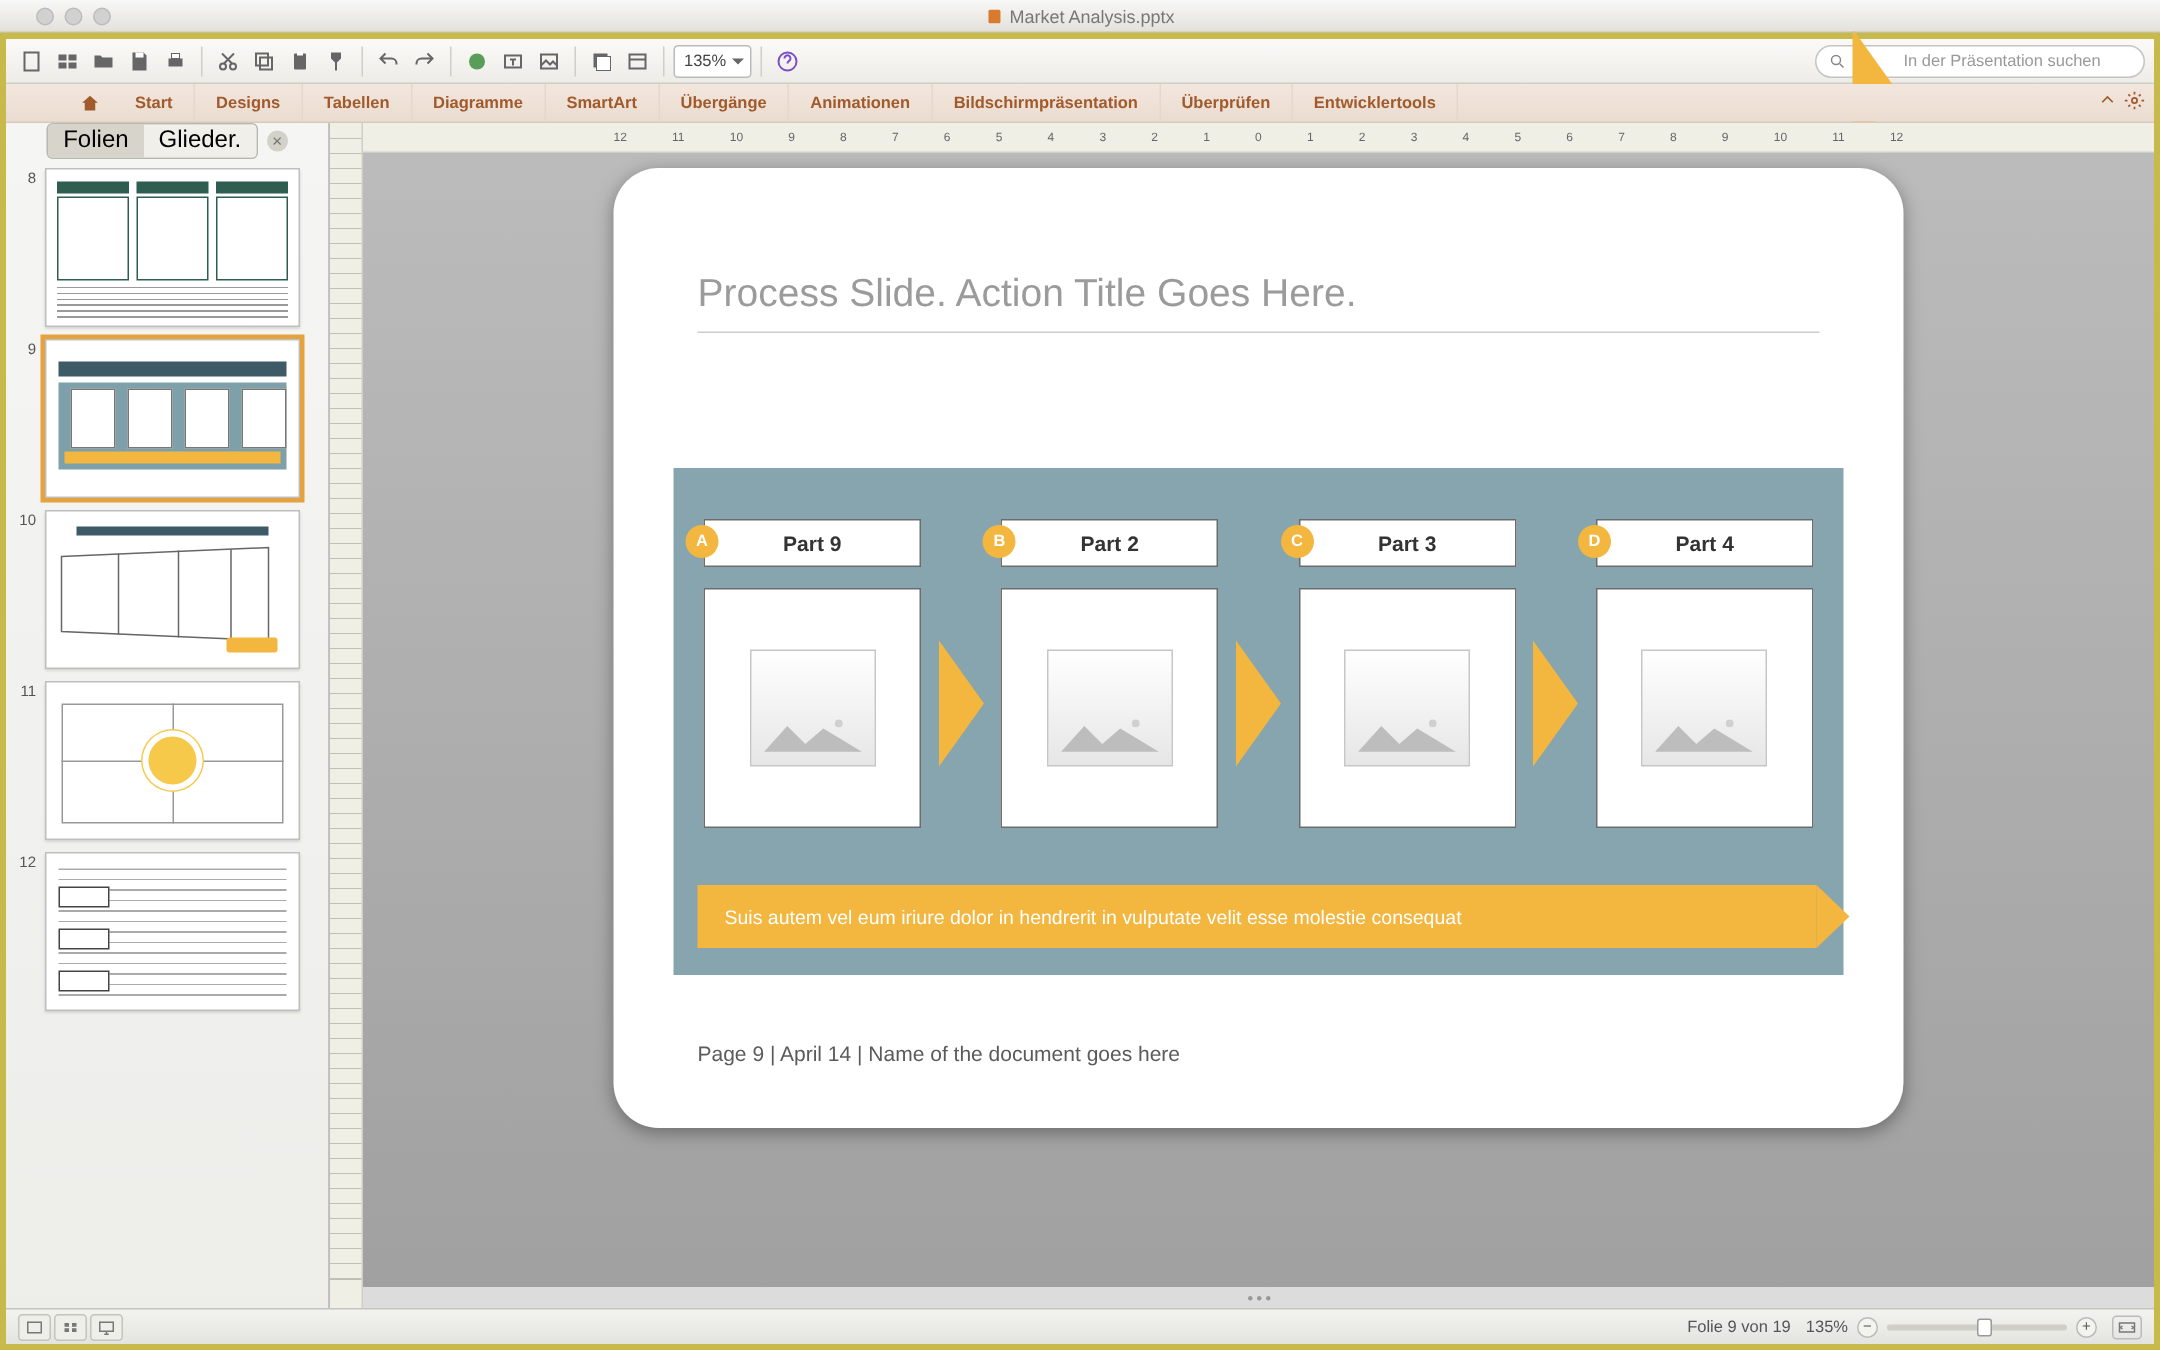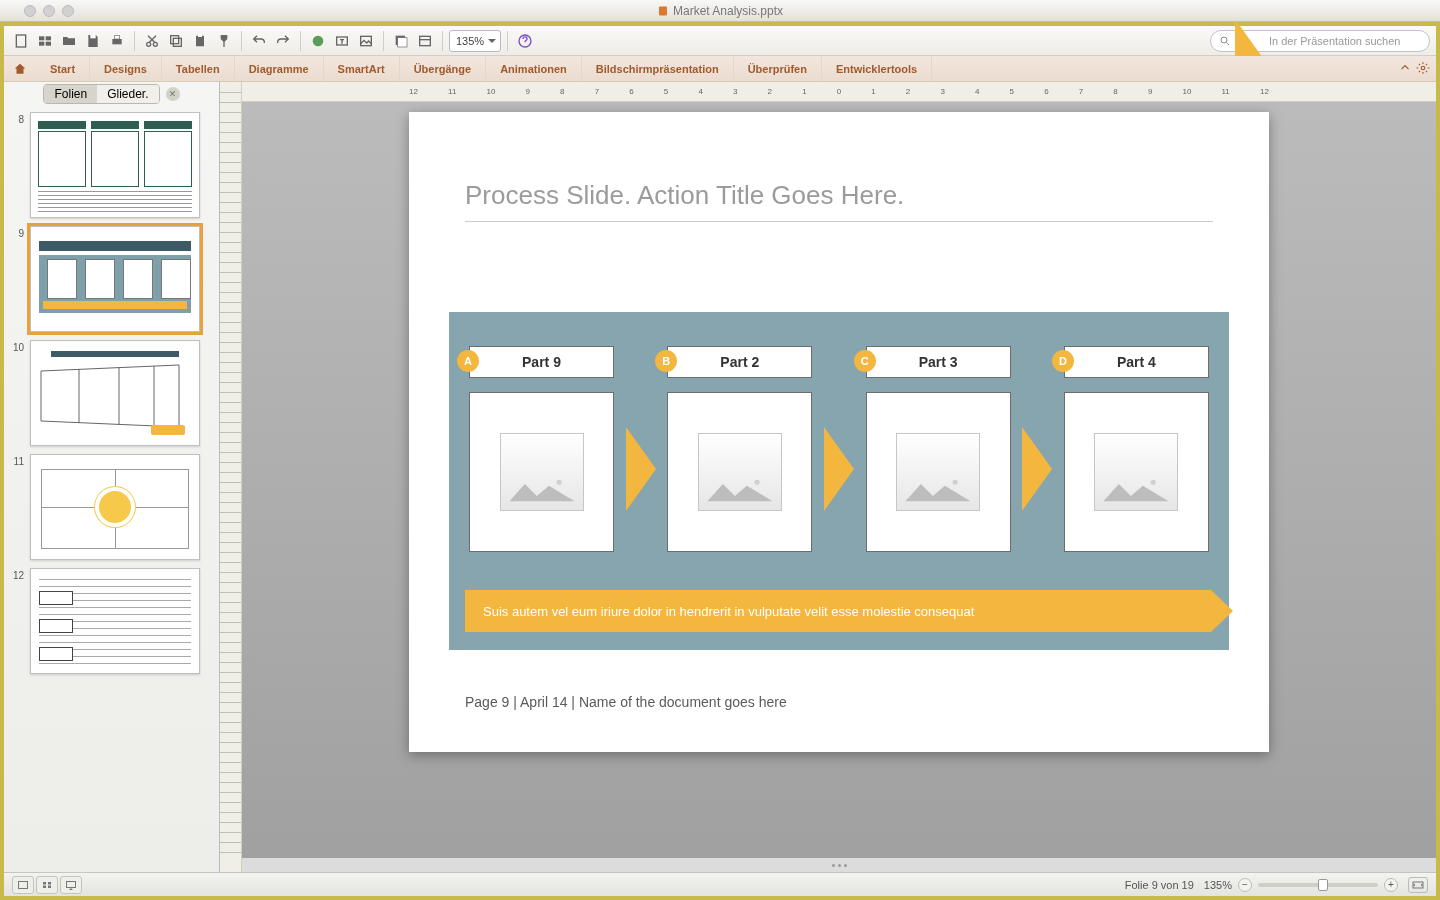--- a/index.html
+++ b/index.html
@@ -62,21 +62,21 @@
   color:#999; font-size:11px;
 }
 .qat .search .arrow{font-size:9px;color:#888;}
 .qat .search svg{width:12px;height:12px;color:#888;}
 
 
 .ribbon {
   height: 26px;
   background: linear-gradient(#f3e6de,#eadccf);
   border-bottom: 1px solid #d9c8b8;
-  display:flex; align-items:stretch;
+  display:flex; align-items:stretch;padding-left:40px;
 }
 .ribbon .home{
   width:32px; display:flex; align-items:center; justify-content:center; color:#a05a2c;
 }
 .ribbon .home svg{width:14px;height:14px;}
 .ribbon .tab{
   padding:0 14px; display:flex; align-items:center;
   color:#a05a2c; font-weight:bold; font-size:11px;
   border-right:1px solid #e6d8c9;
   cursor:default;
@@ -95,21 +95,21 @@
 
 .thumbs {
   width: 216px;
   background: linear-gradient(#f5f5f3,#ededea);
   border-right:1px solid #bcbcbc;
   display:flex; flex-direction:column;
 }
 .thumbs-head{
   height:24px; display:flex; align-items:center; justify-content:center;gap:0;
 }
-.seg{display:flex; border:1px solid #b8b8b0; border-radius:4px; overflow:hidden; font-size:12px;}
+.seg{display:flex; border:1px solid #b8b8b0; border-radius:4px; overflow:hidden; font-size:16px;}
 .seg div{padding:2px 10px; background:#f0efe9;}
 .seg div.active{background:#d7d5cb;}
 .thumbs-head .closex{margin-left:6px;width:14px;height:14px;border-radius:50%;background:#d2d2c8;color:#777;font-size:9px;display:flex;align-items:center;justify-content:center;}
 .thumb-scroll{flex:1;overflow:hidden;padding:6px 4px 0 4px;}
 .thumb-row{display:flex;gap:6px;margin-bottom:8px;}
 .thumb-num{width:16px;text-align:right;color:#555;font-size:10px;padding-top:2px;}
 .thumb{
   width:170px;height:106px;background:#fff;border:1px solid #bfbfbf;
   box-shadow:0 1px 2px rgba(0,0,0,.15);
   position:relative; overflow:hidden;
@@ -164,20 +164,21 @@
 }
 .hruler .ticks{
   width:860px;height:100%;display:flex;justify-content:space-between;align-items:center;
   font-size:8px;color:#666;
 }
 .hruler .ticks span{position:relative;}
 .canvas-wrap{flex:1;overflow:auto;display:flex;align-items:flex-start;justify-content:center;padding:10px 20px 30px;}
 .slide{
   width:860px;height:640px;background:#fff;box-shadow:0 3px 12px rgba(0,0,0,.35);
   position:relative;
+  border-radius:30px;
 }
 .slide .title{
   position:absolute;left:56px;right:56px;top:68px;
   color:#9b9b9b;font-size:26px;font-family:Arial;
   border-bottom:1px solid #ccc;padding-bottom:10px;
 }
 .slide .subband{
   position:absolute;left:40px;right:40px;top:132px;height:34px;
   background:#4a6673;color:#fff;display:flex;align-items:center;justify-content:center;
   font-weight:bold;font-size:17px;font-family:Arial;

